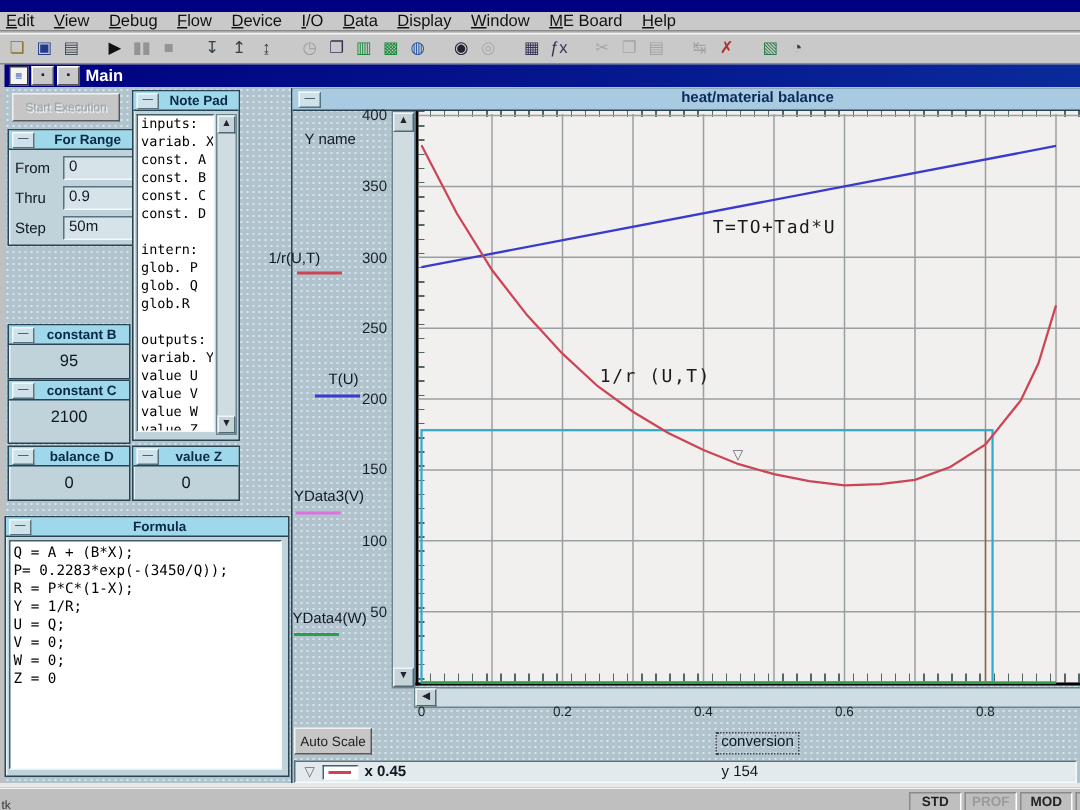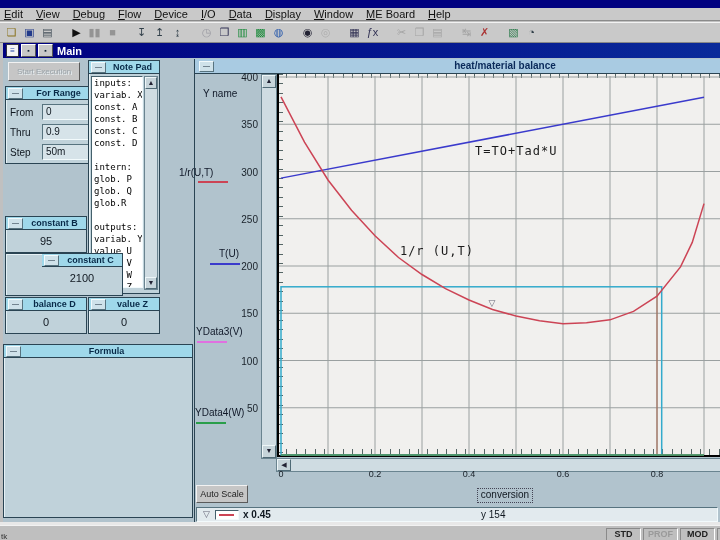--- a/index.html
+++ b/index.html
@@ -205,21 +205,21 @@
     </div>
   </div>
 
   <div class="panel" style="top:216px;left:5px;width:80px;height:35px;">
     <div class="ptitle">
         <span class="minibtn">—</span>
       <span class="ttext">constant B</span>
       </div>
     <div class="pval">95</div>
   </div>
-  <div class="panel" style="top:253px;left:5px;width:80px;height:41px;padding-left:36px;">
+  <div class="panel" style="top:253px;left:5px;width:80px;height:41px;">
     <div class="ptitle">
         <span class="minibtn">—</span>
       <span class="ttext">constant C</span>
       </div>
     <div class="pval">2100</div>
   </div>
   <div class="panel" style="top:297px;left:5px;width:80px;height:35px;">
     <div class="ptitle">
         <span class="minibtn">—</span>
       <span class="ttext">balance D</span>
@@ -232,20 +232,30 @@
       <span class="ttext">value Z</span>
       </div>
     <div class="pval">0</div>
   </div>
 
   <div class="panel" style="top:344px;left:3px;width:188px;height:172px;">
     <div class="ptitle">
       <span class="minibtn">—</span>
       <span class="ttext">Formula</span>
     </div>
+    <div class="whitebox mono" id="formula-body" style="position:absolute;top:15px;left:2px;width:182px;height:153px;overflow:hidden;padding:2px 0 0 2px;box-sizing:border-box;">
+        <div class="fmline">Q = A + (B*X);</div>
+        <div class="fmline">P= 0.2283*exp(-(3450/Q));</div>
+        <div class="fmline">R = P*C*(1-X);</div>
+        <div class="fmline">Y = 1/R;</div>
+        <div class="fmline">U = Q;</div>
+        <div class="fmline">V = 0;</div>
+        <div class="fmline">W = 0;</div>
+        <div class="fmline">Z = 0</div>
+      </div>
   </div>
 
   <div class="abs stipple" id="plot-win"></div>
   <div class="abs" id="plot-title">
     <span class="minibtn" style="position:absolute;left:2px;top:2px;">—</span>
     <span class="ttl">heat/material balance</span>
   </div>
 
   <div class="abs leglabel" style="top:88px;left:203px;">Y name</div>
 

